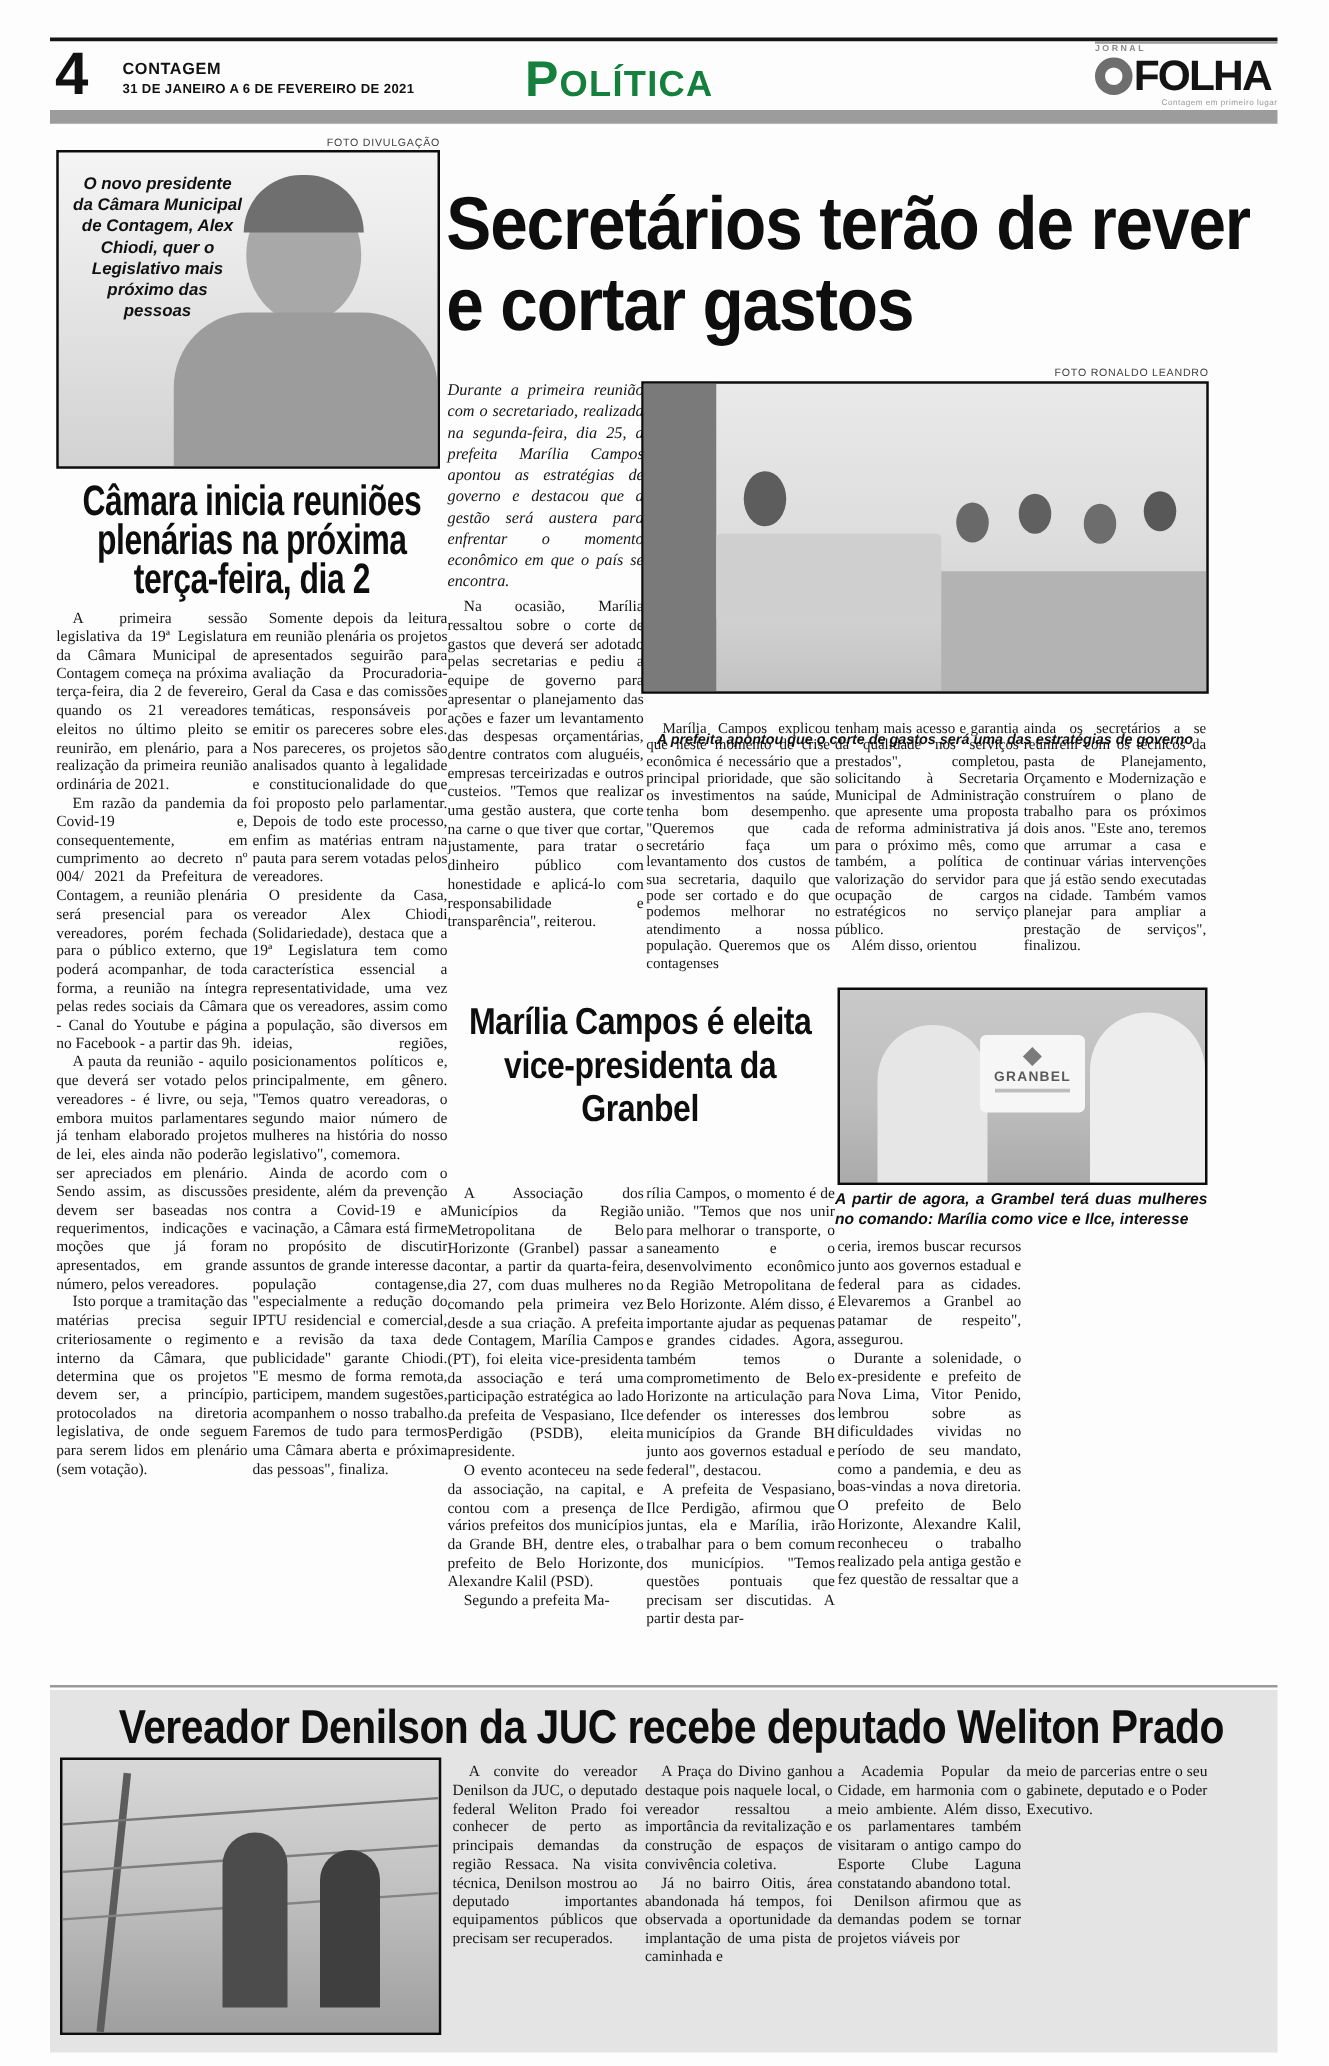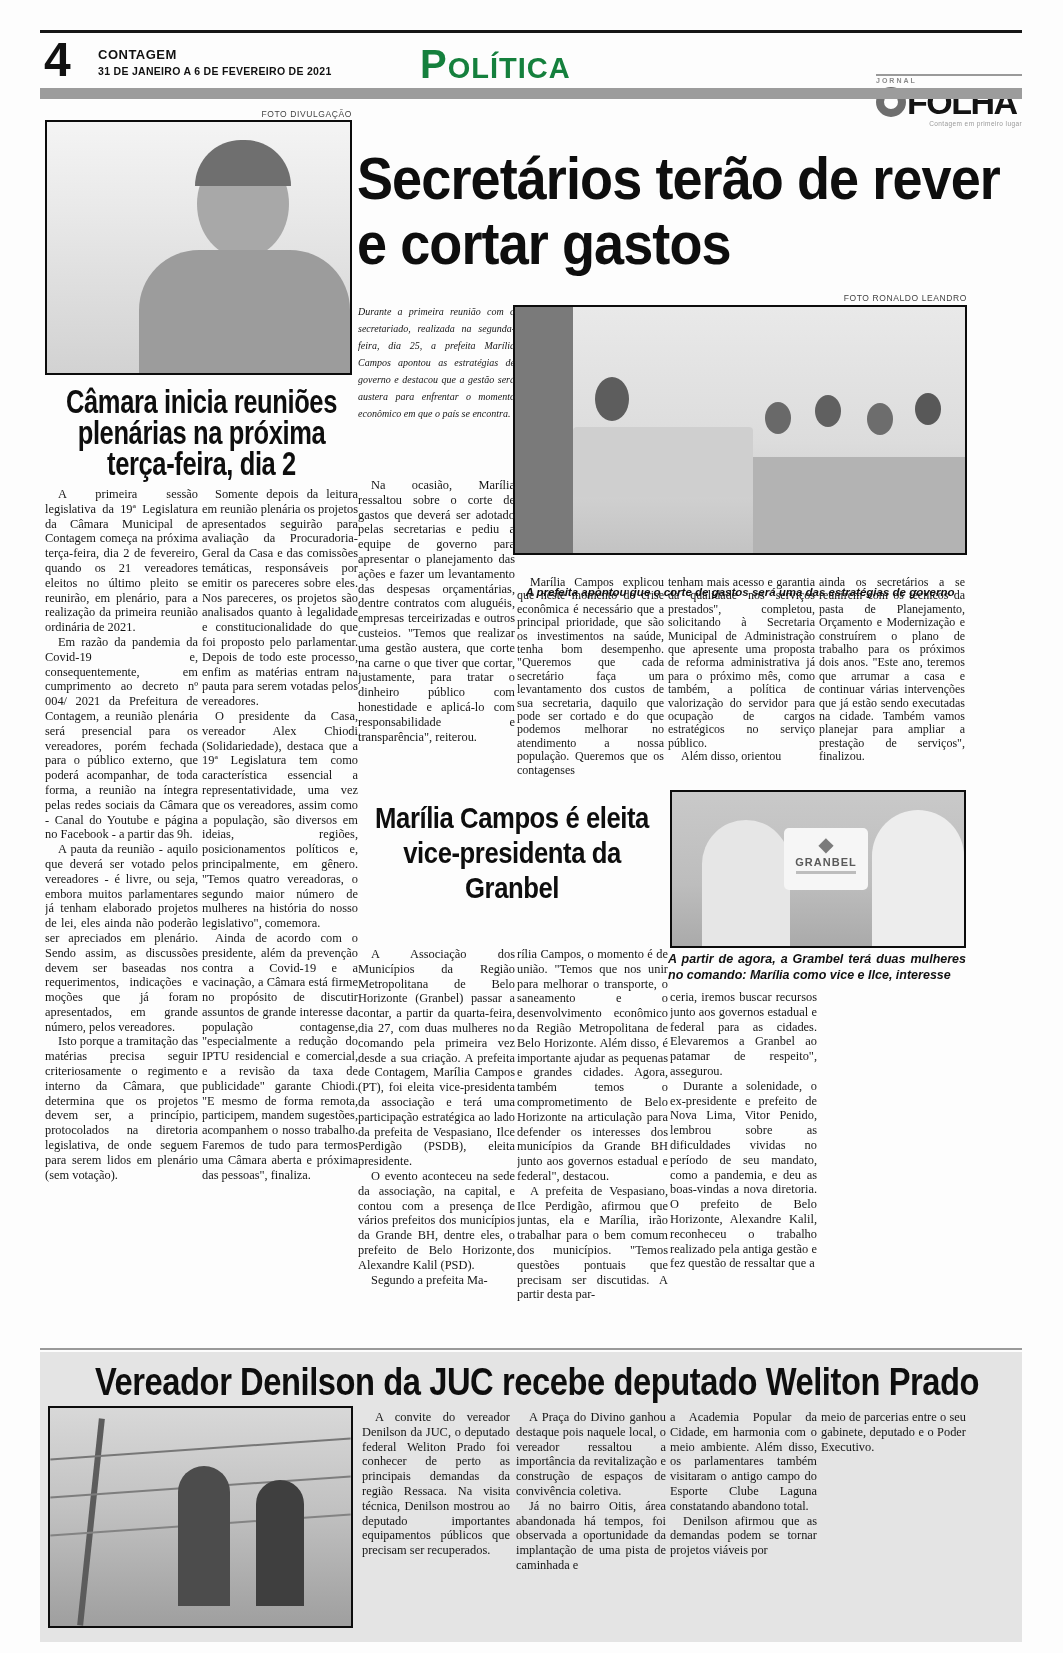--- a/index.html
+++ b/index.html
@@ -7,41 +7,41 @@
         font-family:"Liberation Serif",serif;color:#151515;}
   .abs{position:absolute;}
   
   .toprule{left:40px;top:30px;width:982px;height:3px;background:#161616;}
   .pagenum{left:44px;top:36px;font-family:"Liberation Sans",sans-serif;font-weight:800;font-size:48px;line-height:48px;color:#111;}
   .edlabel{left:98px;top:47px;font-family:"Liberation Sans",sans-serif;font-weight:700;font-size:13px;letter-spacing:.5px;color:#111;}
   .eddate{left:98px;top:65px;font-family:"Liberation Sans",sans-serif;font-weight:700;font-size:10.5px;letter-spacing:.3px;color:#111;}
   .sectitle{left:420px;top:42px;width:220px;text-align:left;font-family:"Liberation Sans",sans-serif;
             font-weight:800;font-size:29px;color:#15803d;letter-spacing:1px;}
   .sectitle::first-letter{font-size:40px;}
-  .masthead{left:876px;top:33px;width:146px;margin-top:41px;}
+  .masthead{left:876px;top:33px;width:146px;}
   .mh-topline{border-top:2px solid #9a9a9a;padding-top:1px;font-family:"Liberation Sans",sans-serif;
               font-size:7px;letter-spacing:2px;color:#8a8a8a;font-weight:700;}
   .mh-row{display:flex;align-items:center;margin-top:1px;}
   .mh-ring{width:30px;height:30px;border:8px solid #6e6e6e;border-radius:50%;box-sizing:border-box;margin-right:1px;flex:none;}
   .mh-title{font-family:"Liberation Sans",sans-serif;font-weight:800;font-size:34px;letter-spacing:-1.5px;color:#141414;line-height:34px;}
   .mh-tag{font-family:"Liberation Sans",sans-serif;font-size:6.5px;color:#999;text-align:right;margin-top:1px;letter-spacing:.4px;}
   .band{left:40px;top:88px;width:982px;height:11px;background:#9c9c9c;}
   
   .photo{border:2px solid #0c0c0c;overflow:hidden;}
   .credit{font-family:"Liberation Sans",sans-serif;font-size:8.5px;letter-spacing:.6px;color:#3f3f3f;text-align:right;}
   .caption{font-family:"Liberation Sans",sans-serif;font-weight:700;font-style:italic;color:#111;}
   
   .hl{font-family:"Liberation Sans",sans-serif;font-weight:700;color:#0e0e0e;transform-origin:0 0;}
   .kicker{font-family:"Liberation Serif",serif;font-size:17px;letter-spacing:.5px;color:#111;
           text-decoration:underline;text-underline-offset:3px;}
   
   .col{font-size:12.4px;line-height:14.8px;text-align:justify;color:#151515;hyphens:auto;}
   .col p{margin:0;text-indent:13px;}
   .col.cont p:first-child{text-indent:0;}
-  .intro{font-style:italic;font-size:10px;line-height:17px;text-align:justify;}
+  .intro{font-style:italic;font-size:13px;line-height:17px;text-align:justify;}
   .tight{font-size:12px;line-height:13.4px;}
   
   .ph-fig{position:absolute;background:#8f8f8f;}
   .grayblob{position:absolute;border-radius:50%;}
 </style>
 </head>
 <body>
 
 <div id="page">
 
@@ -58,20 +58,21 @@
     </div>
     <div class="mh-tag">Contagem em primeiro lugar</div>
   </div>
   <div class="abs band"></div>
 
   <div class="abs credit" style="left:150px;top:109px;width:202px;">FOTO DIVULGAÇÃO</div>
   <div class="abs photo" style="left:45px;top:120px;width:303px;height:251px;background:linear-gradient(180deg,#f4f4f4 0%,#e9e9e9 35%,#d2d2d2 100%);">
     <div class="grayblob" style="left:150px;top:28px;width:92px;height:108px;background:#a8a8a8;"></div>
     <div class="grayblob" style="left:148px;top:18px;width:96px;height:46px;border-radius:48px 48px 0 0;background:#6f6f6f;"></div>
     <div class="ph-fig" style="left:92px;top:128px;width:211px;height:123px;border-radius:60px 60px 0 0;background:#9c9c9c;"></div>
+    <div class="caption" style="position:absolute;left:10px;top:16px;width:138px;font-size:13.5px;line-height:17px;text-align:center;">O novo presidente da Câmara Municipal de Contagem, Alex Chiodi, quer o Legislativo mais próximo das pessoas</div>
   </div>
 
   <div class="abs hl" style="left:357px;top:146px;width:736px;transform:scaleX(.9);font-size:60px;line-height:65px;letter-spacing:-1px;">Secretários terão de rever e cortar gastos</div>
 
   <div class="abs credit" style="left:767px;top:293px;width:200px;">FOTO RONALDO LEANDRO</div>
   <div class="abs photo" style="left:513px;top:305px;width:450px;height:246px;background:linear-gradient(180deg,#e9e9e9 0%,#dcdcdc 55%,#c3c3c3 100%);">
     <div class="ph-fig" style="left:0;top:0;width:58px;height:246px;background:#7a7a7a;"></div>
     <div class="ph-fig" style="left:58px;top:120px;width:180px;height:70px;background:#cfcfcf;border-radius:4px;"></div>
     <div class="grayblob" style="left:80px;top:70px;width:34px;height:44px;background:#5d5d5d;"></div>
     <div class="grayblob" style="left:250px;top:95px;width:26px;height:32px;background:#696969;"></div>

